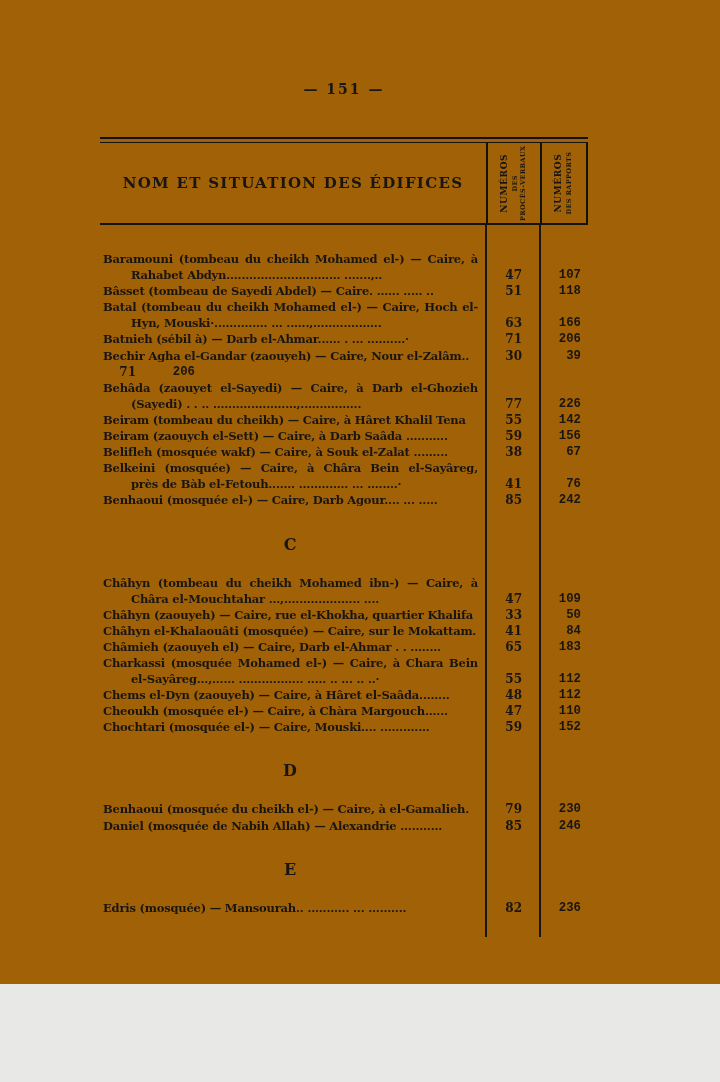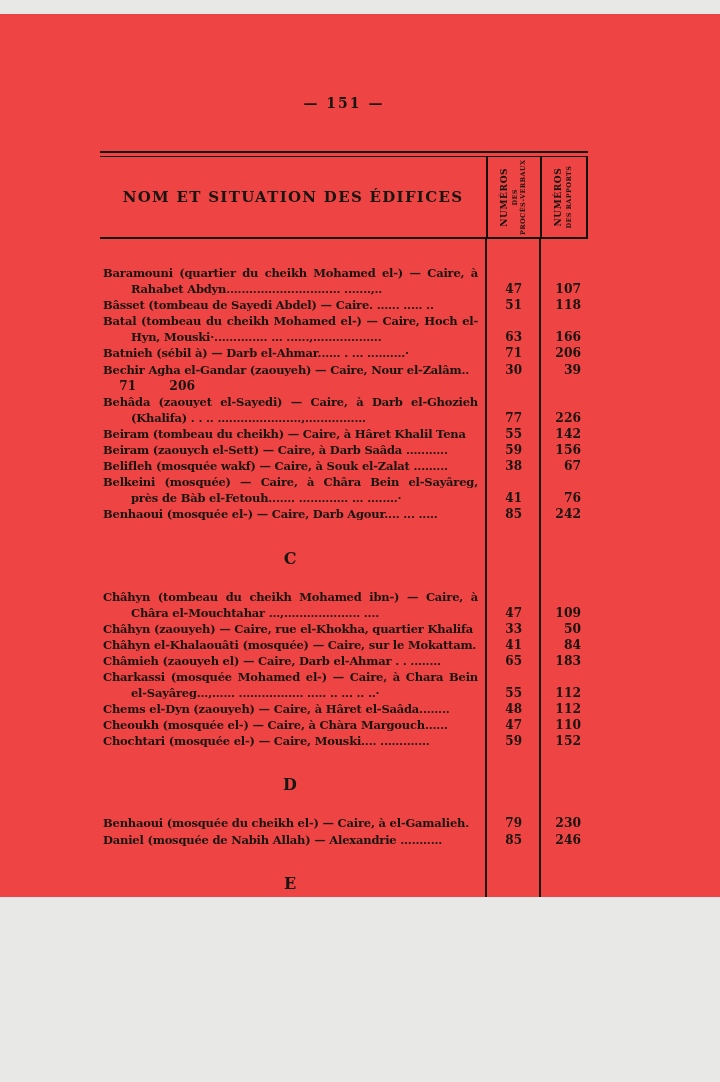--- a/index.html
+++ b/index.html
@@ -1,18 +1,18 @@
 <!DOCTYPE html>
 <html><head>
 <meta charset="utf-8">
 <style>
   html,body { margin:0; padding:0; background:#e8e8e6; }
   .page {
-    position:relative; width:720px; height:883px; margin:14px auto;
-    background:#ef4444; overflow:hidden;
+    position:relative; width:720px; height:984px; margin:0 auto;
+    background:#a16207; overflow:hidden;
     font-family:"DejaVu Serif", serif; font-weight:700; color:#191511;
   }
   .page-number {
     position:absolute; top:81px; left:100px; width:488px;
     text-align:center; font-size:14px; letter-spacing:2px;
   }
   .index-table { position:absolute; left:100px; top:137px; width:488px; }
   .top-rule { height:3px; border-top:2px solid #141210; border-bottom:1px solid #141210; }
   .thead { position:relative; display:flex; height:80px; }
   .h-title {
@@ -31,21 +31,21 @@
   .vrule.v1 { left:385px; }
   .vrule.v2 { left:439px; }
   .row { display:flex; height:16.1px; line-height:16.1px; }
   .row .name {
     width:386px; box-sizing:border-box; padding:0 8px 0 3px;
     font-size:11.5px; letter-spacing:-0.2px; white-space:nowrap; overflow:hidden;
   }
   .row.justify .name { white-space:normal; overflow:visible; text-align:justify; text-align-last:justify; }
   .row.indent .name { padding-left:31px; }
   .row .n1 { width:54px; box-sizing:border-box; text-align:right; padding-right:18px; font-size:12px; }
-  .row .n2 { width:48px; box-sizing:border-box; text-align:right; padding-right:7px; font-size:12.3px; }
+  .row .n2 { width:48px; box-sizing:border-box; text-align:right; padding-right:7px; font-size:12.3px;font-family:Liberation Mono, monospace; }
   .row.section { height:20px; line-height:20px; margin-top:26px; margin-bottom:20px; }
   .row.section .name { text-align:center; text-align-last:center; font-size:16px; letter-spacing:1px; white-space:normal; overflow:visible; }
 </style>
 </head>
 <body>
 
 <div class="page">
   <div class="page-number">— 151 —</div>
 
   <div class="index-table">
@@ -67,21 +67,21 @@
         </div>
       </div>
     </div>
 
     <div class="head-rule"></div>
 
     <div class="tbody" id="rows">
       <div class="vrule v1"></div>
       <div class="vrule v2"></div>
     <div class="row entry justify">
-          <div class="name">Baramouni (quartier du cheikh Mohamed el-) — Caire, à</div>
+          <div class="name">Baramouni (tombeau du cheikh Mohamed el-) — Caire, à</div>
           <div class="n1"></div>
           <div class="n2"></div>
         </div>
         <div class="row entry indent">
           <div class="name">Rahabet Abdyn.............................. .......,..</div>
           <div class="n1">47</div>
           <div class="n2">107</div>
         </div>
         <div class="row entry">
           <div class="name">Bâsset (tombeau de Sayedi Abdel) — Caire. ...... ..... ..</div>
@@ -111,21 +111,21 @@
         <div class="row entry">
           <div class="n1">71</div>
           <div class="n2">206</div>
         </div>
         <div class="row entry justify">
           <div class="name">Behâda (zaouyet el-Sayedi) — Caire, à Darb el-Ghozieh</div>
           <div class="n1"></div>
           <div class="n2"></div>
         </div>
         <div class="row entry indent">
-          <div class="name">(Khalifa) . . .. ......................,................</div>
+          <div class="name">(Sayedi) . . .. ......................,................</div>
           <div class="n1">77</div>
           <div class="n2">226</div>
         </div>
         <div class="row entry">
           <div class="name">Beiram (tombeau du cheikh) — Caire, à Hâret Khalil Tena</div>
           <div class="n1">55</div>
           <div class="n2">142</div>
         </div>
         <div class="row entry">
           <div class="name">Beiram (zaouych el-Sett) — Caire, à Darb Saâda ...........</div>

